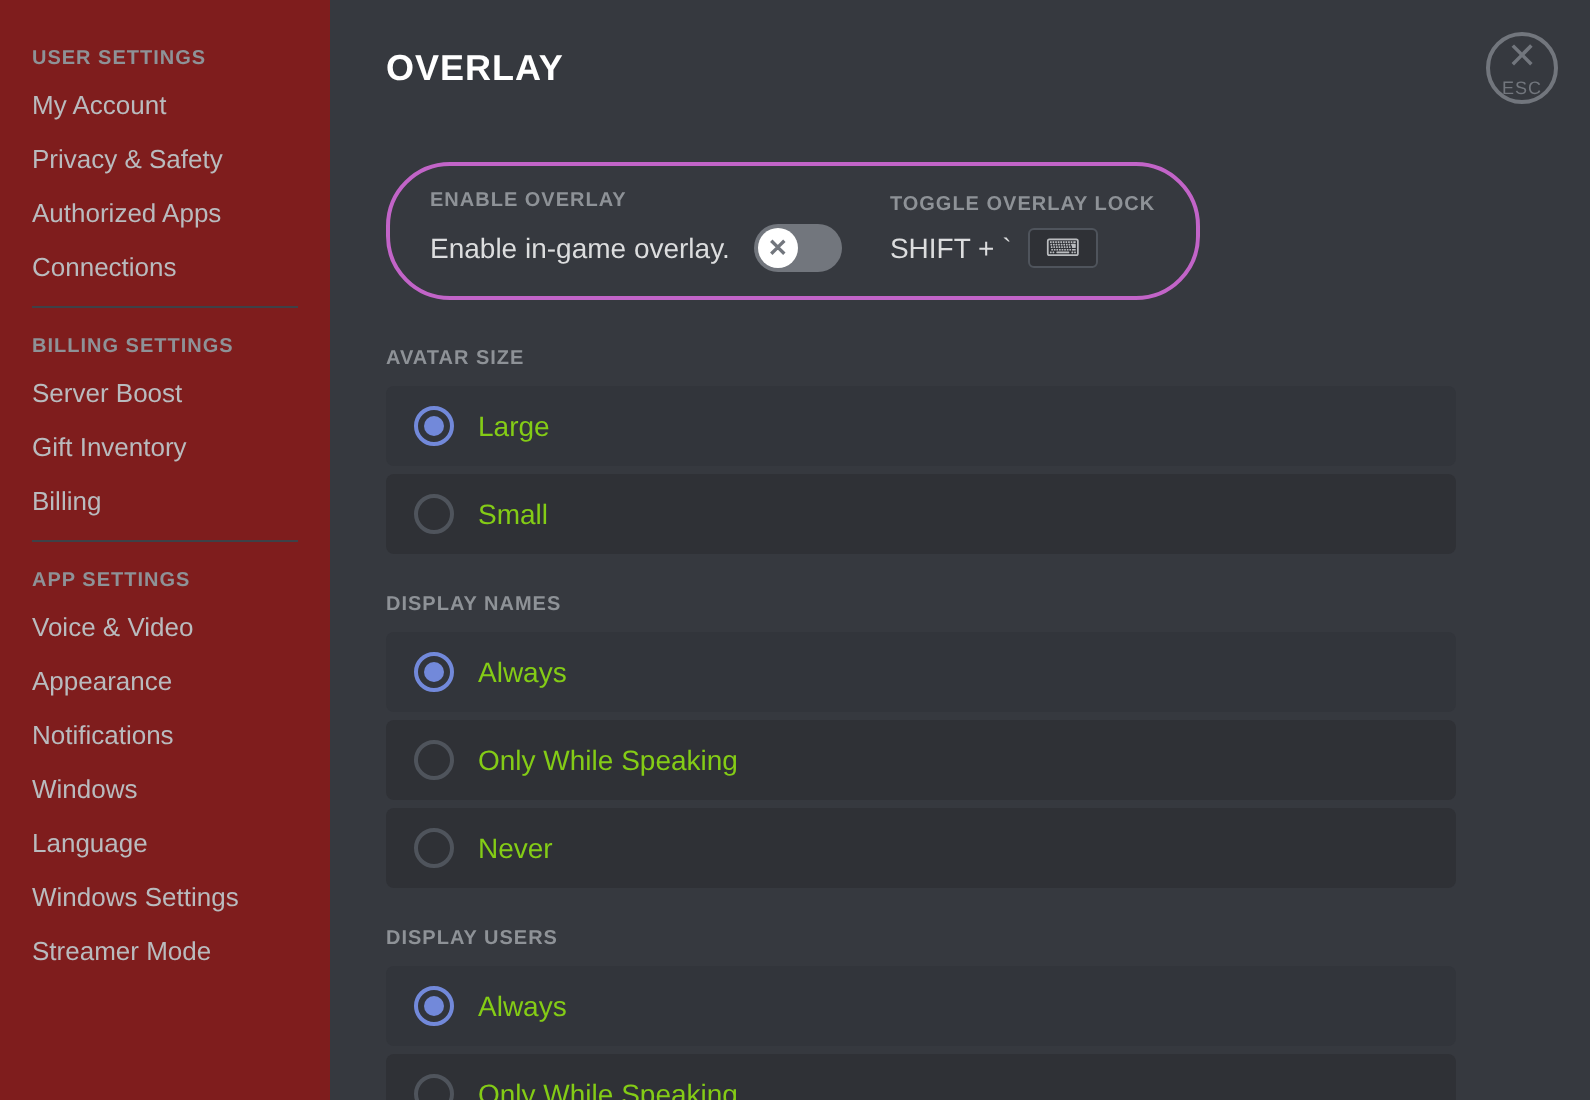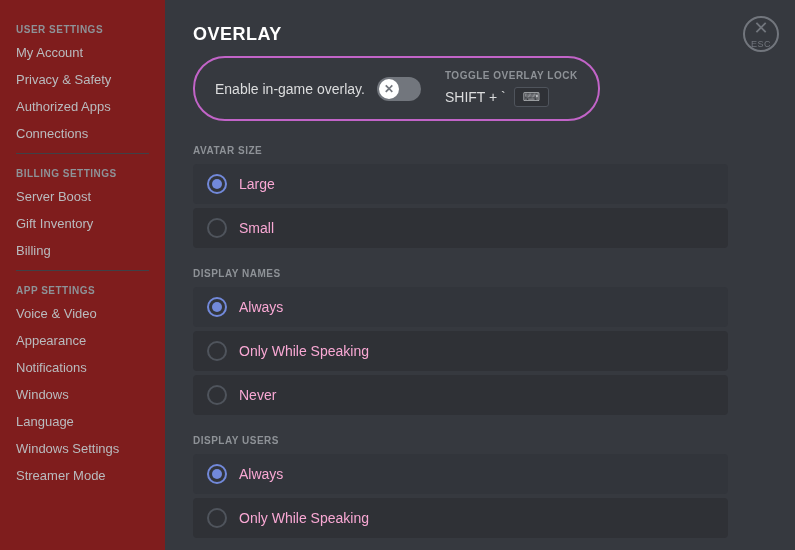--- a/index.html
+++ b/index.html
@@ -58,21 +58,21 @@
       overflow-y: auto;
       position: relative;
     }
 
     .page-title {
       font-size: 18px;
       font-weight: 700;
       color: #fff;
       text-transform: uppercase;
       letter-spacing: 0.5px;
-      margin-bottom: 11px;
+      margin-bottom: 36px;
     }
 
     
     .close-button {
       position: absolute;
       top: 16px;
       right: 16px;
       width: 36px;
       height: 36px;
       border-radius: 50%;
@@ -247,21 +247,21 @@
     .radio-circle.selected::after {
       content: '';
       width: 10px;
       height: 10px;
       border-radius: 50%;
       background: #7289da;
     }
 
     .radio-label {
       font-size: 14px;
-      color: #f9a8d4;
+      color: #84cc16;
     }
 
     
     .full-section {
       width: 535px;
     }
   </style>
 </head>
 <body>
 
@@ -294,20 +294,21 @@
 <main class="main-content">
   <div class="page-title">Overlay</div>
 
   <button class="close-button">
     <span class="close-x">✕</span>
     <span class="close-esc">ESC</span>
   </button>
 
   <div class="overlay-enable-row">
     <div class="enable-overlay-section">
+      <div class="section-mini-label">Enable Overlay</div>
       <div class="enable-row">
         <span class="enable-text">Enable in-game overlay.</span>
         <div class="toggle off">
           <div class="toggle-knob">
             <span class="x-mark">✕</span>
           </div>
         </div>
       </div>
     </div>
     <div class="toggle-lock-section">

